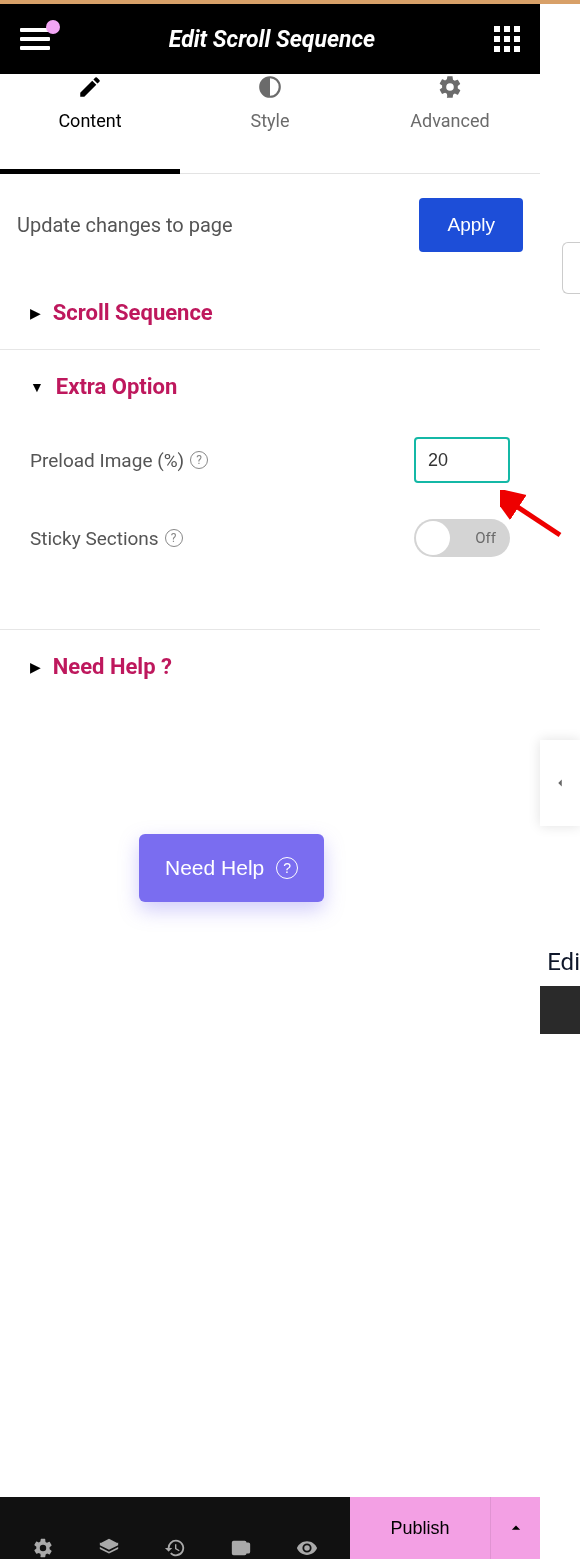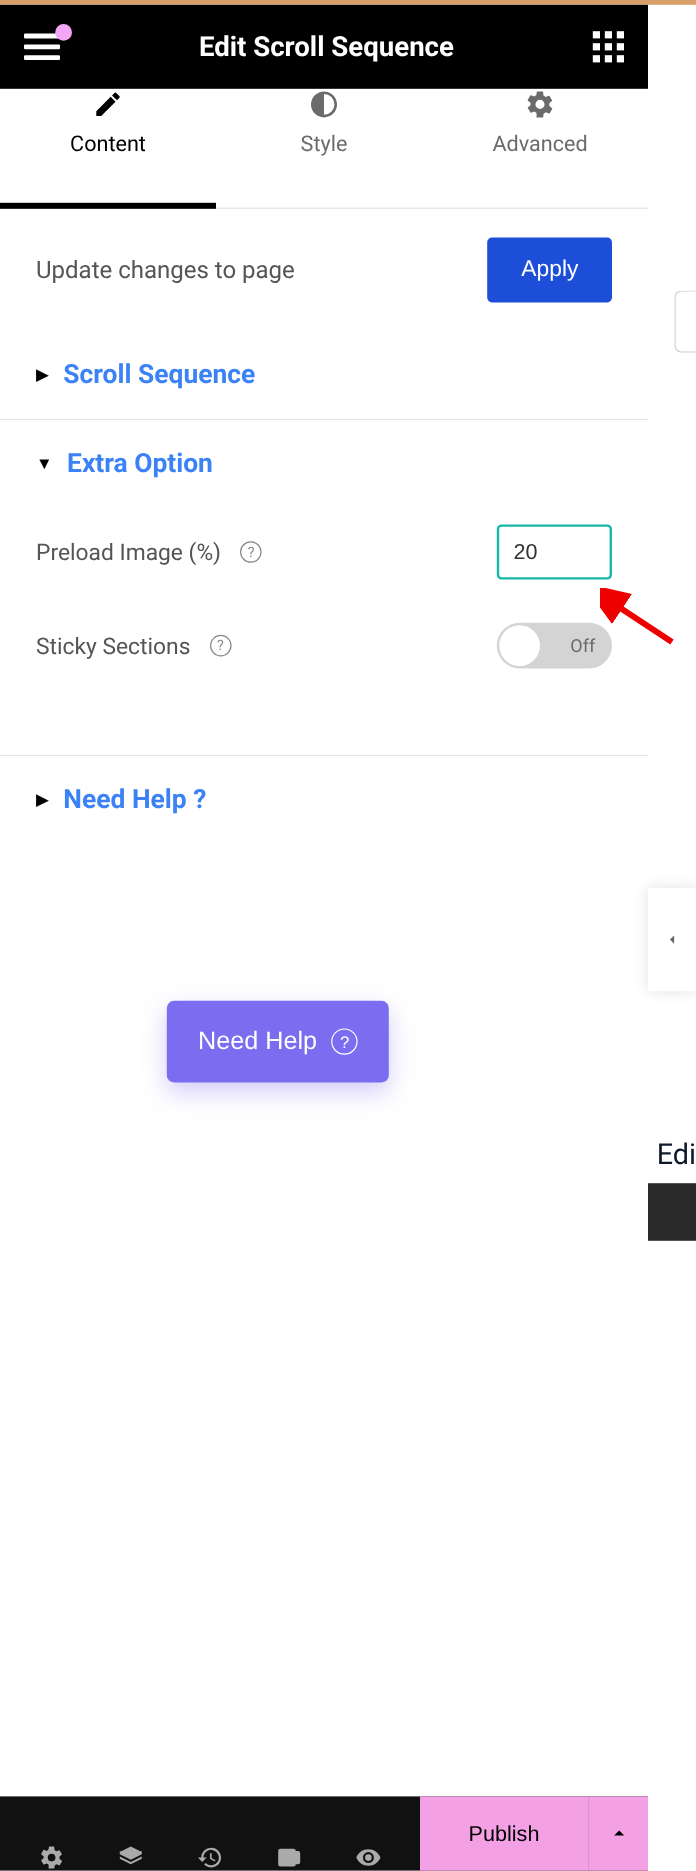--- a/index.html
+++ b/index.html
@@ -33,20 +33,21 @@
 
 .header {
   background: #000;
   color: #fff;
   height: 70px;
   display: flex;
   align-items: center;
   justify-content: space-between;
   padding: 0 20px;
   position: relative;
+  font-style: italic;
 }
 .menu-icon {
   width: 30px;
   height: 22px;
   display: flex;
   flex-direction: column;
   justify-content: space-between;
   cursor: pointer;
   position: relative;
 }
@@ -114,21 +115,21 @@
   background: #000;
 }
 .tab svg { width: 26px; height: 26px; }
 .tab.active svg { fill: #000; }
 
 
 .update-row {
   display: flex;
   align-items: center;
   justify-content: space-between;
-  padding: 24px 30px;
+  padding: 24px 17px;
 }
 .update-text {
   font-size: 20px;
   color: #555;
 }
 .apply-btn {
   background: #1d4ed8;
   color: #fff;
   border: none;
   padding: 16px 28px;
@@ -148,36 +149,36 @@
   gap: 12px;
   cursor: pointer;
 }
 .section-header .arrow {
   font-size: 14px;
   color: #000;
 }
 .section-title {
   font-size: 22px;
   font-weight: 700;
-  color: #3b82f6;
+  color: #be185d;
 }
 
 
 .field-row {
   display: flex;
   align-items: center;
   justify-content: space-between;
   padding: 18px 0;
 }
 .field-label {
   font-size: 19px;
   color: #555;
   display: flex;
   align-items: center;
-  gap: 16px;
+  gap: 6px;
 }
 .help-circle {
   width: 18px;
   height: 18px;
   border: 1.5px solid #888;
   border-radius: 50%;
   display: inline-flex;
   align-items: center;
   justify-content: center;
   font-size: 12px;

